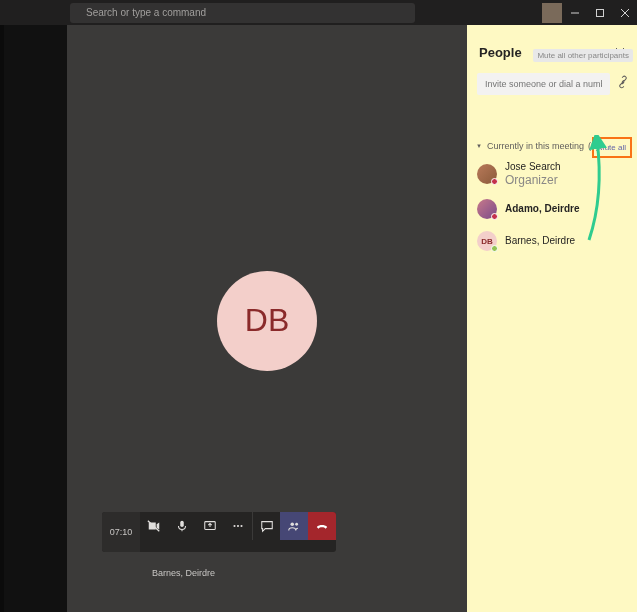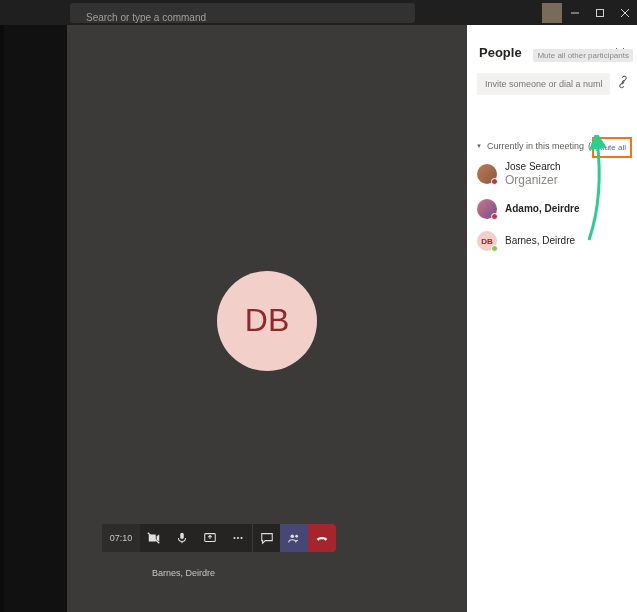--- a/index.html
+++ b/index.html
@@ -1,42 +1,42 @@
 <!DOCTYPE html>
 <html><head>
 <meta charset="utf-8">
 <style>
 * { margin: 0; padding: 0; box-sizing: border-box; }
 body { font-family: "Segoe UI", Arial, sans-serif; background: #201f1f; width: 637px; height: 612px; overflow: hidden; position: relative; }
 
 .titlebar { height: 25px; background: #201f1f; display: flex; align-items: center; position: relative; }
-.search-box { position: absolute; left: 70px; width: 345px; height: 20px; background: #333232; border-radius: 3px; display: flex; align-items: flex-end; padding-left: 16px; color: #a19f9d; font-size: 10px; }
+.search-box { position: absolute; left: 70px; width: 345px; height: 20px; background: #333232; border-radius: 3px; display: flex; align-items: center; padding-left: 16px; color: #a19f9d; font-size: 10px; }
 .user-square { position: absolute; right: 75px; width: 20px; height: 20px; background: #7a6a5a; }
 .win-controls { position: absolute; right: 0; display: flex; gap: 0; }
 .win-btn { width: 25px; height: 25px; display: flex; align-items: center; justify-content: center; color: #d0d0d0; cursor: pointer; }
 .win-btn svg { width: 10px; height: 10px; }
 
 .main { position: absolute; top: 25px; left: 0; right: 0; bottom: 0; display: flex; }
 .rail-left { width: 4px; background: #0b0b0b; }
 .meeting-stage { flex: 0 0 63px; background: #111; }
 .stage-main { flex: 1; background: #3b3a39; position: relative; }
 
 .avatar-large { position: absolute; left: 50%; top: 50%; transform: translate(-50%, -48%); width: 100px; height: 100px; border-radius: 50%; background: #f3cfca; display: flex; align-items: center; justify-content: center; color: #8a2a2a; font-size: 32px; font-weight: 400; }
 
-.call-bar { position: absolute; left: 35px; bottom: 60px; height: 28px; display: flex; background: #252423; border-radius: 3px; overflow: hidden; }
+.call-bar { position: absolute; left: 35px; bottom: 60px; height: 40px; display: flex; background: #252423; border-radius: 3px; overflow: hidden; }
 .call-time { width: 38px; display: flex; align-items: center; justify-content: center; color: #c8c6c4; font-size: 9px; background: #2d2c2b; }
 .call-btn { width: 28px; height: 28px; display: flex; align-items: center; justify-content: center; color: #e1dfdd; cursor: pointer; }
 .call-btn.divider { border-left: 1px solid #3b3a39; }
 .call-btn.active { background: #464775; }
 .call-btn.hang { background: #a4262c; }
 .call-btn svg { width: 14px; height: 14px; }
 
 .name-caption { position: absolute; left: 85px; bottom: 34px; color: #c8c6c4; font-size: 9px; }
 
-.people-panel { width: 170px; background: #ffffff; display: flex; flex-direction: column; position: relative; }
+.people-panel { width: 170px; background: #fef9c3; display: flex; flex-direction: column; position: relative; }
 .panel-header { padding: 18px 12px 12px 12px; display: flex; align-items: center; justify-content: space-between; }
 .panel-title { font-size: 13px; font-weight: 600; color: #252423; }
 .close-x { color: #605e5c; cursor: pointer; }
 .close-x svg { width: 10px; height: 10px; }
 
 .invite-row { display: flex; padding: 0 10px 8px 10px; gap: 6px; align-items: center; }
 .invite-input { flex: 1; height: 22px; background: #f3f2f1; border: none; border-radius: 2px; padding: 0 8px; font-size: 9px; color: #605e5c; }
 .dial-btn { color: #605e5c; cursor: pointer; }
 .dial-btn svg { width: 14px; height: 14px; }
 

